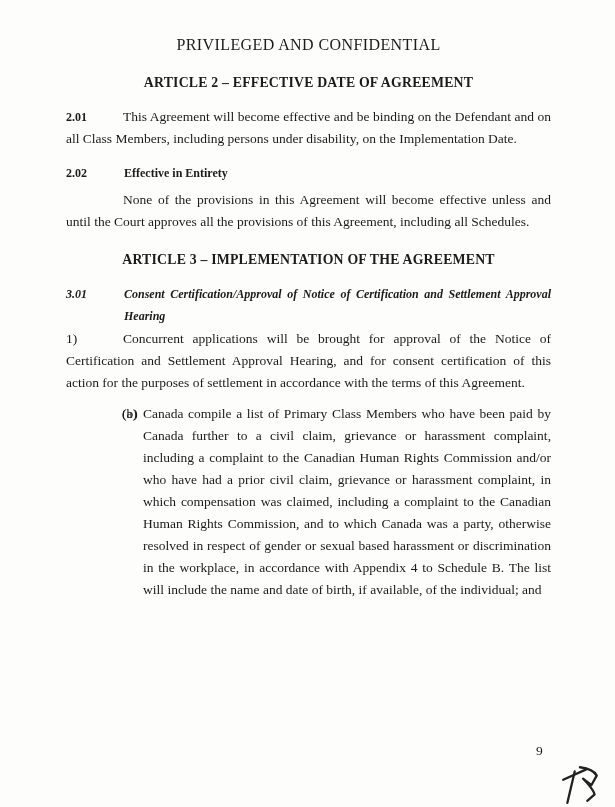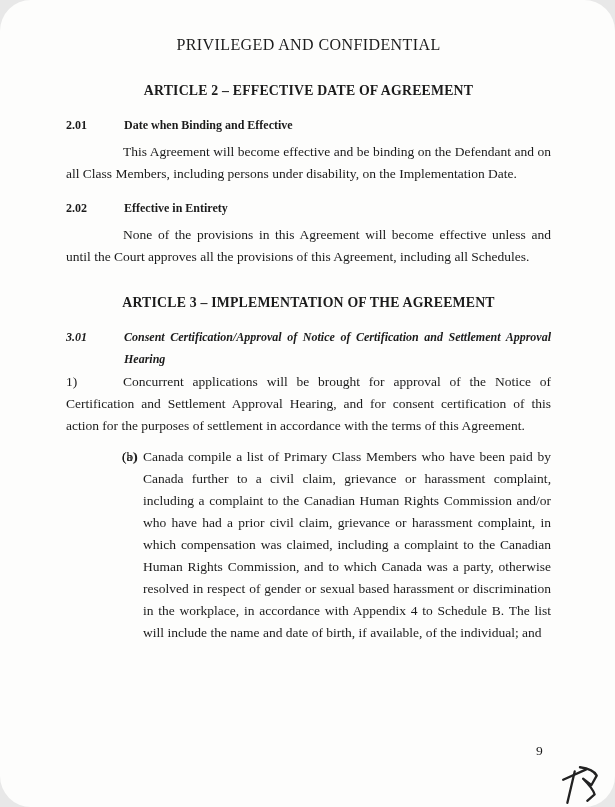--- a/index.html
+++ b/index.html
@@ -13,30 +13,29 @@
     height: 807px;
     margin: 0 auto;
     background: #fdfdfc;
     box-sizing: border-box;
     padding: 34px 64px 8px 66px;
     font-family: "Liberation Serif", "DejaVu Serif", serif;
     color: #1b1b1b;
     font-size: 13.5px;
     line-height: 22px;
     overflow: hidden;
-    border-radius: 31px;
   }
   .doc-header {
     text-align: center;
     font-size: 16px;
     letter-spacing: 0.4px;
     line-height: 22px;
   }
   .article-heading {
-    margin: 24px 0 0;
+    margin: 16px 0 0;
     text-align: center;
     font-weight: bold;
     font-size: 13.8px;
     letter-spacing: 0.2px;
   }
   .section-heading {
     position: relative;
     margin: 12px 0 0;
     padding-left: 58px;
     font-weight: bold;
@@ -91,21 +90,20 @@
 <body>
 
 <div class="page">
 
   <div class="doc-header">PRIVILEGED AND CONFIDENTIAL</div>
 
   <div class="article-heading">ARTICLE 2 – EFFECTIVE DATE OF AGREEMENT</div>
 
   <div class="section-heading">
     <span class="sec-num">2.01</span>
-    <span class="sec-title">Date when Binding and Effective</span>
   </div>
 
   <p class="body-para">This Agreement will become effective and be binding on the Defendant and on all Class Members, including persons under disability, on the Implementation Date.</p>
 
   <div class="section-heading">
     <span class="sec-num">2.02</span>
     <span class="sec-title">Effective in Entirety</span>
   </div>
 
   <p class="body-para">None of the provisions in this Agreement will become effective unless and until the Court approves all the provisions of this Agreement, including all Schedules.</p>

